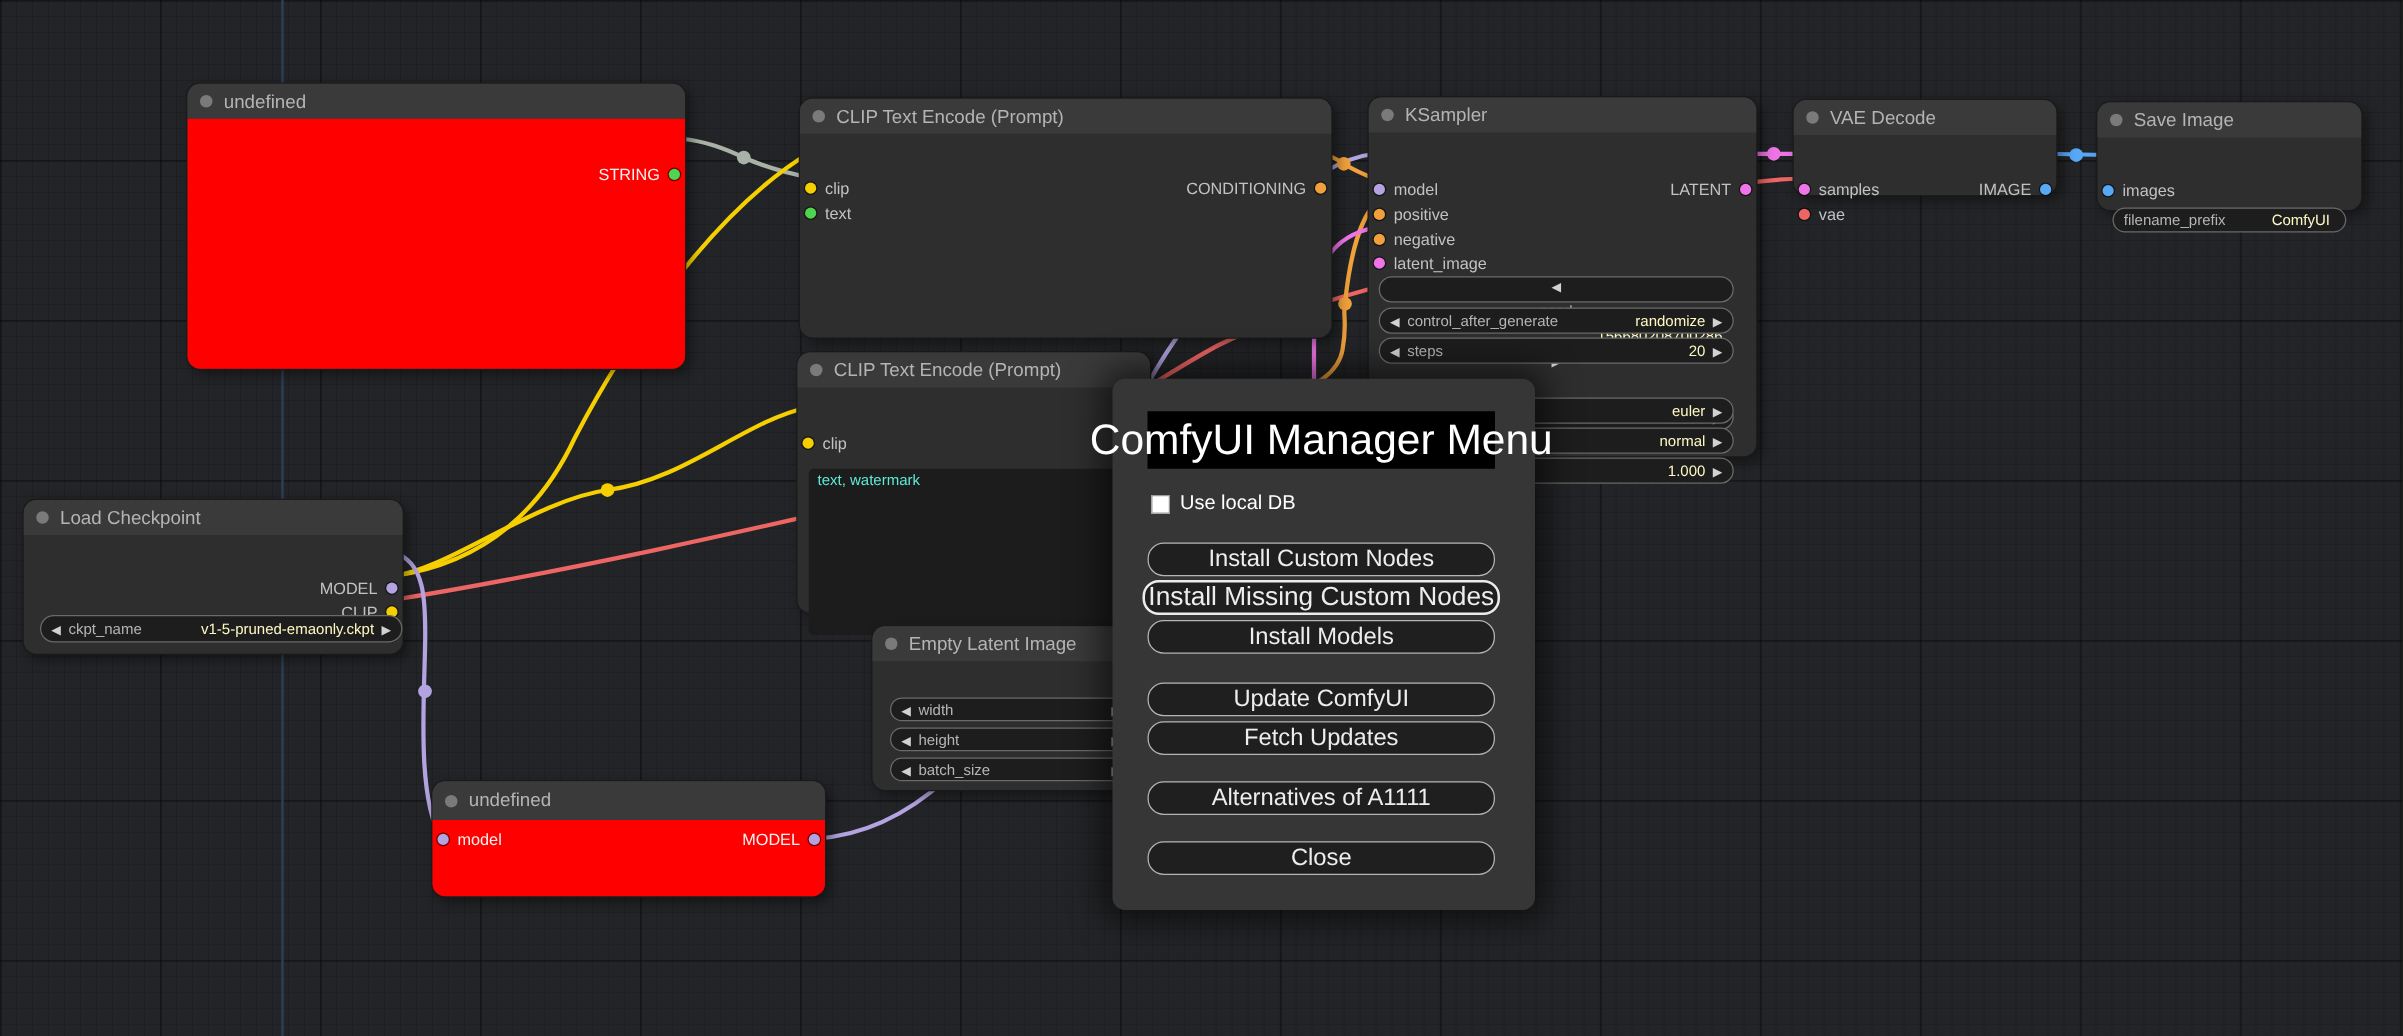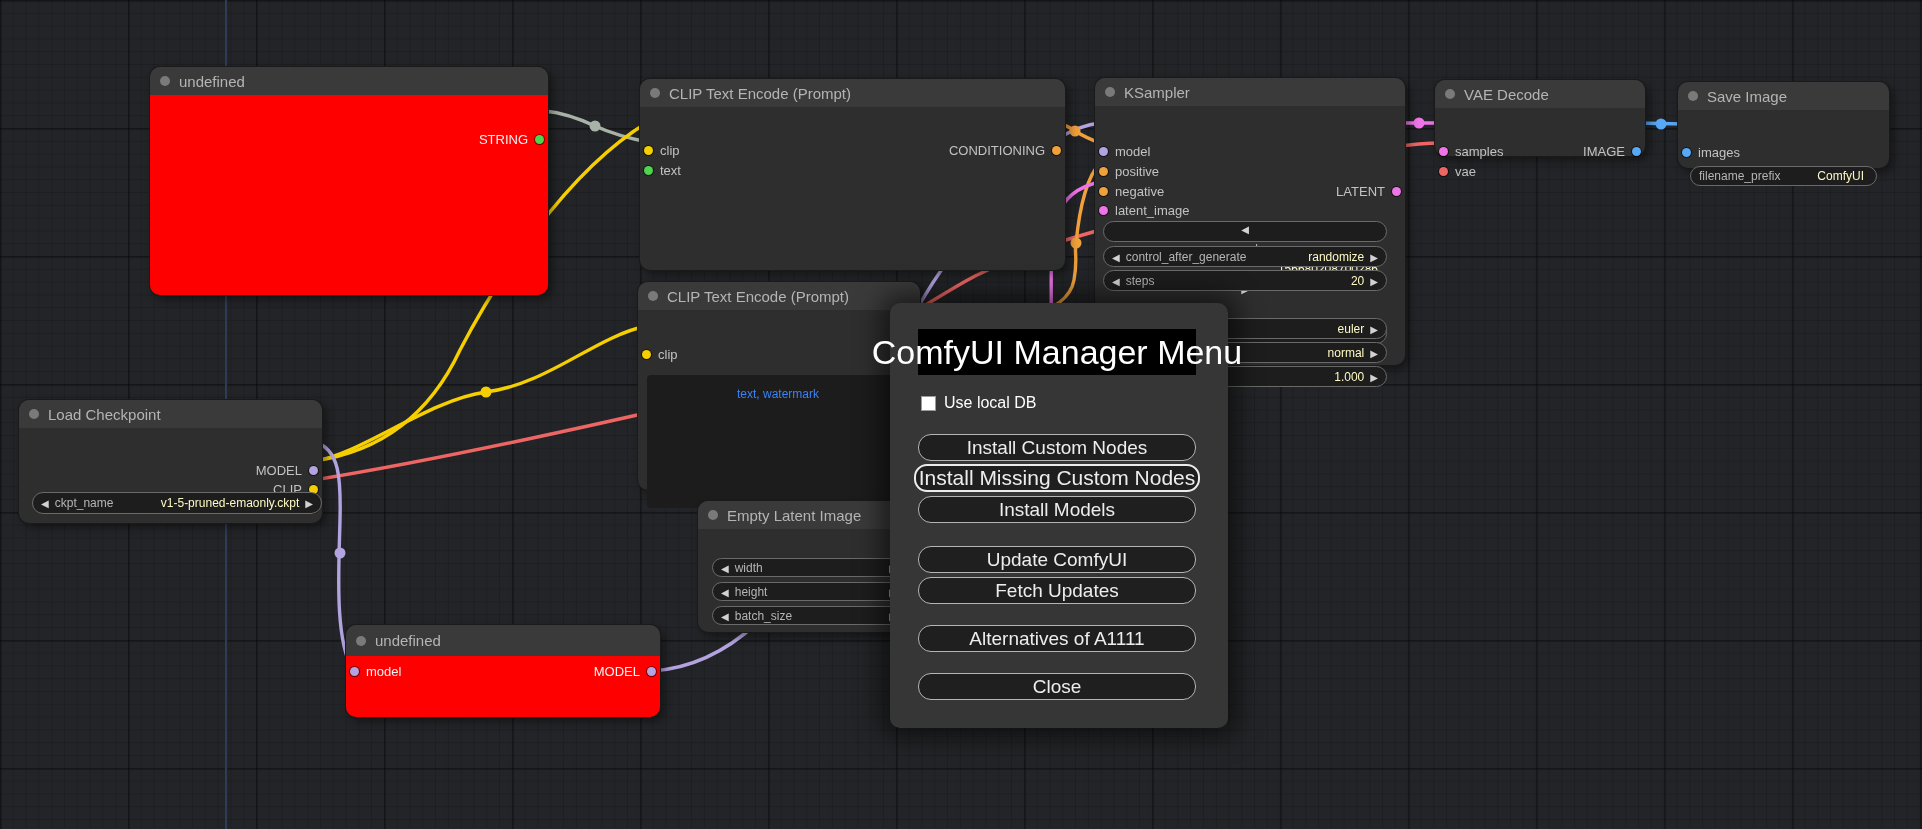--- a/index.html
+++ b/index.html
@@ -35,22 +35,22 @@
   .pdot{width:9px;height:9px;border-radius:50%;box-shadow:0 0 0 1px rgba(0,0,0,.55);flex:0 0 auto;}
 
   .widget{position:absolute;height:21px;background:#1d1d1d;border:1.5px solid #6a6a6a;
           border-radius:12px;display:flex;align-items:center;gap:6px;padding:0 8px;
           box-sizing:border-box;font-size:12px;white-space:nowrap;}
   .wlabel{color:#b5b5b5;}
   .wvalue{margin-left:auto;color:#fef9c3;}
   .arrL::before{content:"◀";font-size:10px;color:#d2d2d2;}
   .arrR::before{content:"▶";font-size:10px;color:#d2d2d2;}
 
-  .ntext-area{position:absolute;background:#1c1c1c;border-radius:4px;color:#3b82f6;
-              font-size:12px;padding:12px 7px;box-sizing:border-box;overflow:hidden;text-align:center;}
+  .ntext-area{position:absolute;background:#1c1c1c;border-radius:4px;color:#5eead4;
+              font-size:12px;padding:2px 7px;box-sizing:border-box;overflow:hidden;}
 
   
   #manager{position:absolute;left:890px;top:303px;width:338px;height:425px;z-index:10;
            background:#363636;border-radius:10px;
            box-shadow:0 0 26px 9px rgba(0,0,0,.55);}
   .mtitle{position:absolute;left:28px;top:26px;width:278px;height:46px;background:#000;
           color:#fff;font-size:34px;display:flex;align-items:center;justify-content:center;
           white-space:nowrap;}
   .mcheckrow{position:absolute;left:31px;top:91px;display:flex;align-items:center;gap:8px;}
   .mcheckbox{width:15px;height:15px;background:#fff;border:1px solid #9a9a9a;box-sizing:border-box;}
@@ -166,21 +166,21 @@
         <span class="plabel">positive</span>
       </div>
       <div class="port in" style="top:76px;">
         <span class="pdot" style="background:#f0a13c;"></span>
         <span class="plabel">negative</span>
       </div>
       <div class="port in" style="top:95px;">
         <span class="pdot" style="background:#ef74e8;"></span>
         <span class="plabel">latent_image</span>
       </div>
-      <div class="port out" style="top:36px;margin-top:40px;">
+      <div class="port out" style="top:36px;">
         <span class="pdot" style="background:#ef74e8;"></span>
         <span class="plabel">LATENT</span>
       </div>
 
       <div class="widget" style="left:8px;top:115px;width:284px;flex-direction:column;">
         <span class="arrL"></span>
         <span class="wlabel">seed</span>
         <span class="wvalue">156680208700286</span>
         <span class="arrR"></span>
       </div>

